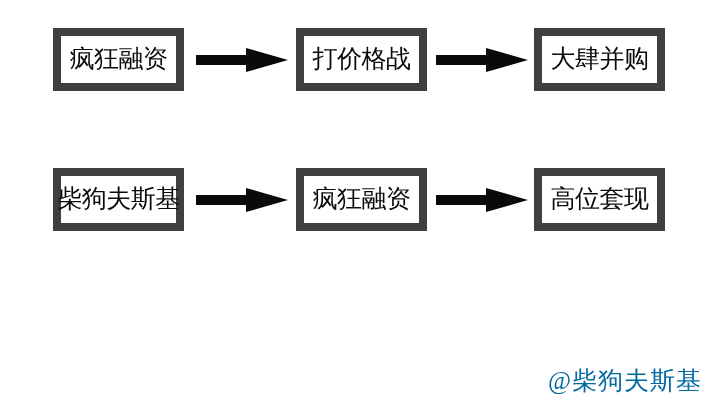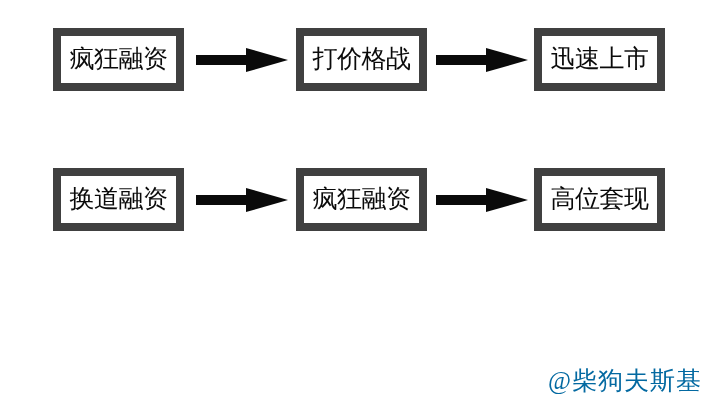--- a/index.html
+++ b/index.html
@@ -110,27 +110,27 @@
     </div>
 
     <div class="arrow arrow-2">
       <svg viewBox="0 0 92 24" xmlns="http://www.w3.org/2000/svg" aria-hidden="true">
         <rect x="0" y="7" width="58" height="10" fill="#0a0a0a"></rect>
         <polygon points="50,0 92,12 50,24" fill="#0a0a0a"></polygon>
       </svg>
     </div>
 
     <div class="node col-3">
-      <span class="node-label">迅速上市</span>
+      <span class="node-label">大肆并购</span>
     </div>
   </div>
 
   <div class="row row-2">
     <div class="node col-1">
-      <span class="node-label">换道融资</span>
+      <span class="node-label">柴狗夫斯基</span>
     </div>
 
     <div class="arrow arrow-1">
       <svg viewBox="0 0 92 24" xmlns="http://www.w3.org/2000/svg" aria-hidden="true">
         <rect x="0" y="7" width="58" height="10" fill="#0a0a0a"></rect>
         <polygon points="50,0 92,12 50,24" fill="#0a0a0a"></polygon>
       </svg>
     </div>
 
     <div class="node col-2">

